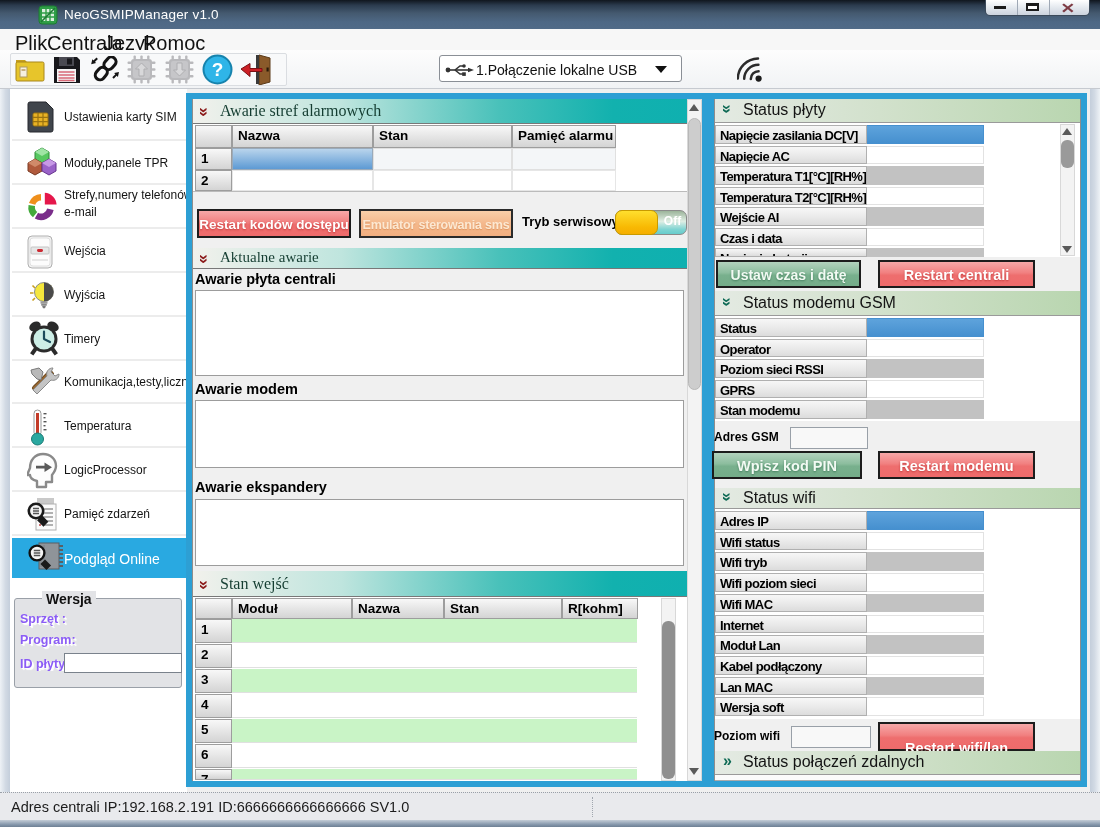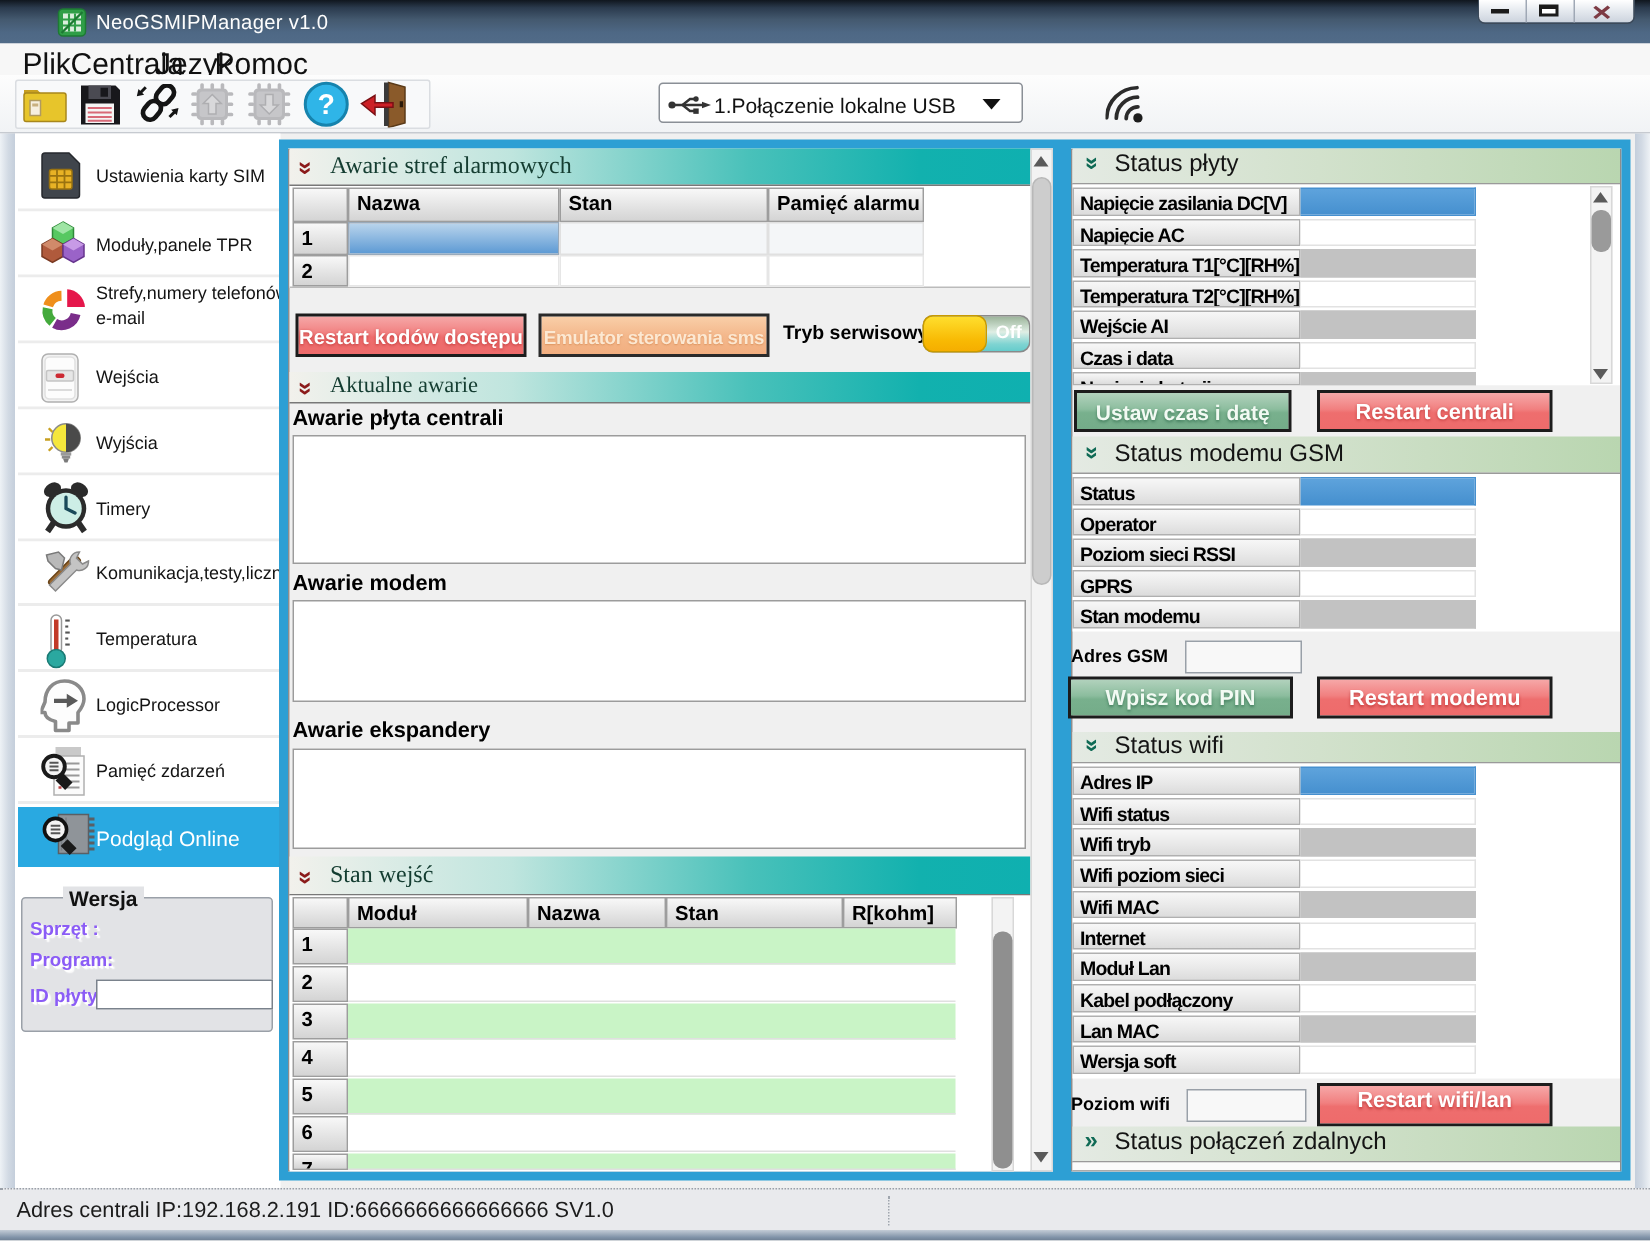--- a/index.html
+++ b/index.html
@@ -542,17 +542,17 @@
 <div class="ab cell-label" style="left:715px;top:676.6000000000004px;width:152px;height:18.7px;">
     <span>Lan MAC</span>
   </div>
 <div class="ab vgray" style="left:867px;top:676.6000000000004px;width:117px;height:18.7px;"></div>
 <div class="ab cell-label" style="left:715px;top:697.3000000000004px;width:152px;height:18.7px;">
     <span>Wersja soft</span>
   </div>
 <div class="ab vwhite" style="left:867px;top:697.3000000000004px;width:117px;height:18.7px;"></div>
 <div class="ab " style="left:714px;top:729px;width:75px;height:18px;font-weight:bold;font-size:12px;color:#000;white-space:nowrap;overflow:hidden;">Poziom wifi</div>
 <div class="ab " style="left:791px;top:726px;width:80px;height:22px;background:#f8f8f8;border:1px solid #99a0a8;"></div>
-<div class="ab rbtn" style="left:878px;top:722px;width:157px;height:29px;font-size:14.5px;padding-top:2px;">Restart wifi/lan</div>
+<div class="ab rbtn" style="left:878px;top:722px;width:157px;height:29px;font-size:14.5px;padding-top:16px;">Restart wifi/lan</div>
 <div class="ab hdr-green" style="left:715px;top:751px;width:365px;height:24px;font-size:16px;">
     <span style="position:absolute;left:8px;top:1px;color:#0f6a55;font-size:16px;font-weight:bold;">»</span>
     <span style="position:absolute;left:28px;top:2px;">Status połączeń zdalnych</span>
   </div>
 <div class="ab " style="left:715px;top:775px;width:365px;height:6px;background:#fbfbfb;border-bottom:1px solid #aaa;"></div>
 </body></html>

